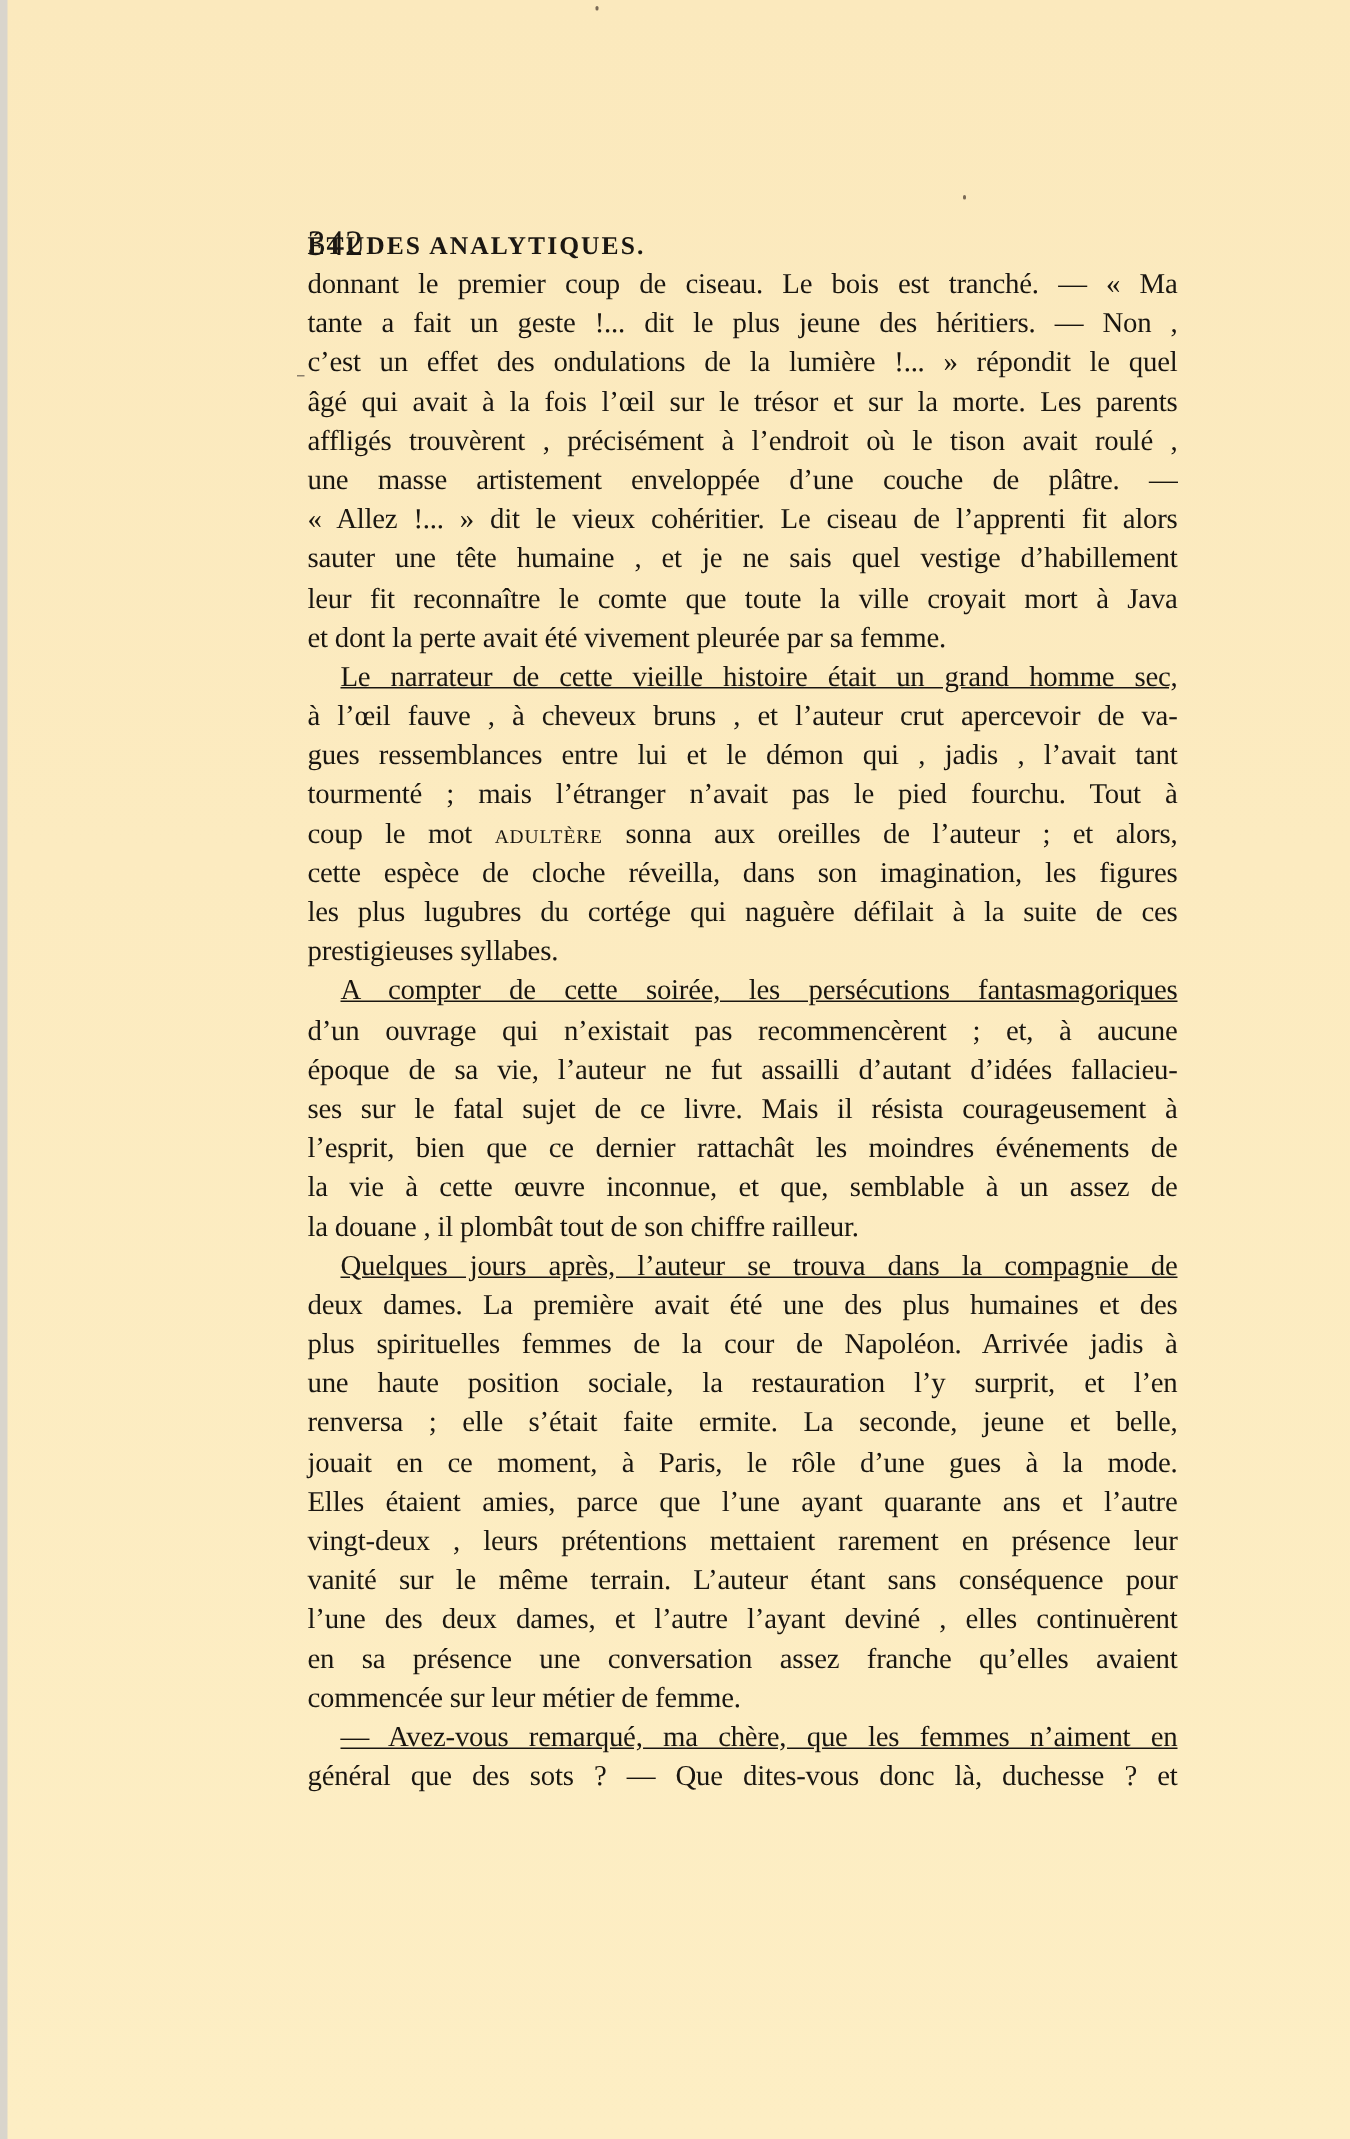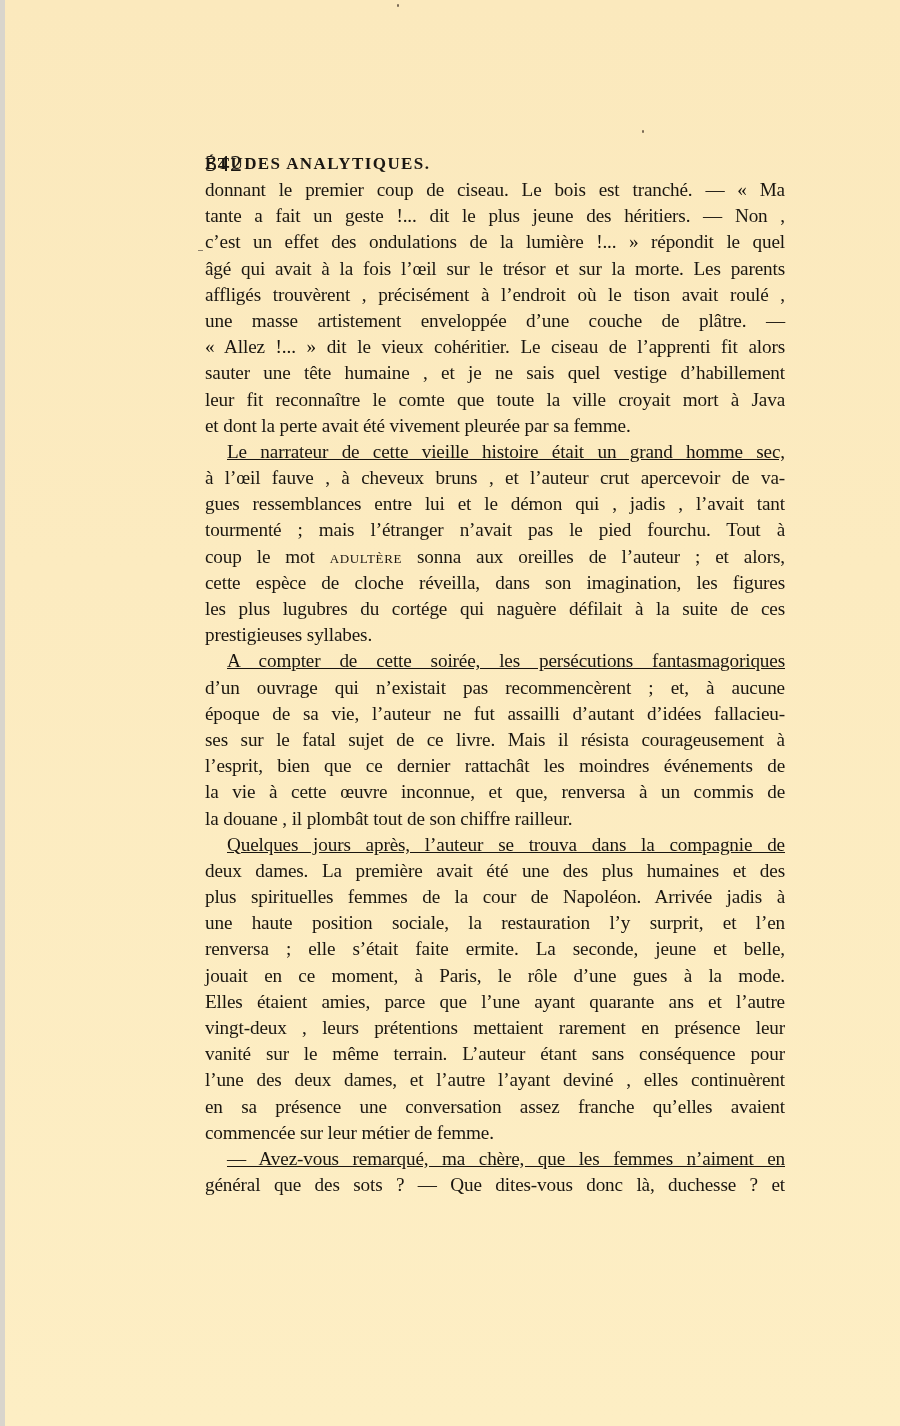--- a/index.html
+++ b/index.html
@@ -72,21 +72,21 @@
         <span class="line">cette espèce de cloche réveilla, dans son imagination, les figures</span>
         <span class="line">les plus lugubres du cortége qui naguère défilait à la suite de ces</span>
         <span class="line last">prestigieuses syllabes.</span>
       </div>
       <div>
         <span class="line indent">A compter de cette soirée, les persécutions fantasmagoriques</span>
         <span class="line">d’un ouvrage qui n’existait pas recommencèrent ; et, à aucune</span>
         <span class="line">époque de sa vie, l’auteur ne fut assailli d’autant d’idées fallacieu-</span>
         <span class="line">ses sur le fatal sujet de ce livre. Mais il résista courageusement à</span>
         <span class="line">l’esprit, bien que ce dernier rattachât les moindres événements de</span>
-        <span class="line">la vie à cette œuvre inconnue, et que, renversa à un commis de</span>
+        <span class="line">la vie à cette œuvre inconnue, et que, semblable à un assez de</span>
         <span class="line last">la douane , il plombât tout de son chiffre railleur.</span>
       </div>
       <div>
         <span class="line indent">Quelques jours après, l’auteur se trouva dans la compagnie de</span>
         <span class="line">deux dames. La première avait été une des plus humaines et des</span>
         <span class="line">plus spirituelles femmes de la cour de Napoléon. Arrivée jadis à</span>
         <span class="line">une haute position sociale, la restauration l’y surprit, et l’en</span>
         <span class="line">renversa ; elle s’était faite ermite. La seconde, jeune et belle,</span>
         <span class="line">jouait en ce moment, à Paris, le rôle d’une gues à la mode.</span>
         <span class="line">Elles étaient amies, parce que l’une ayant quarante ans et l’autre</span>

